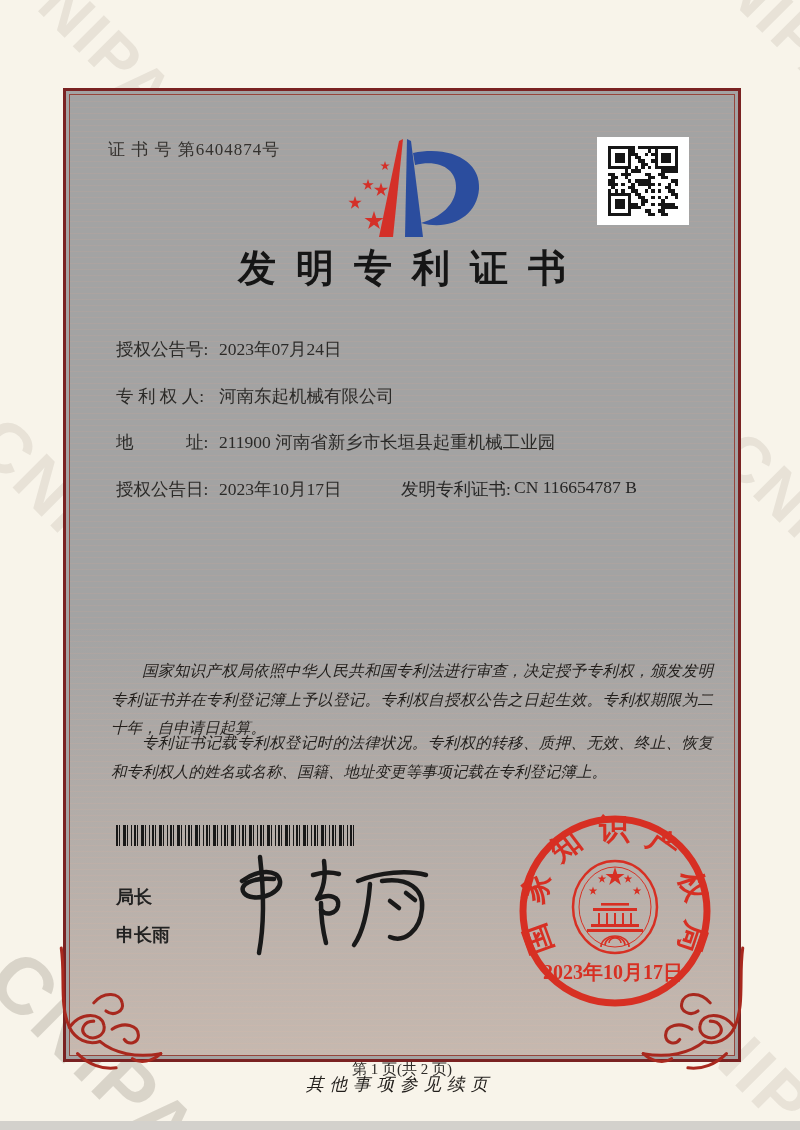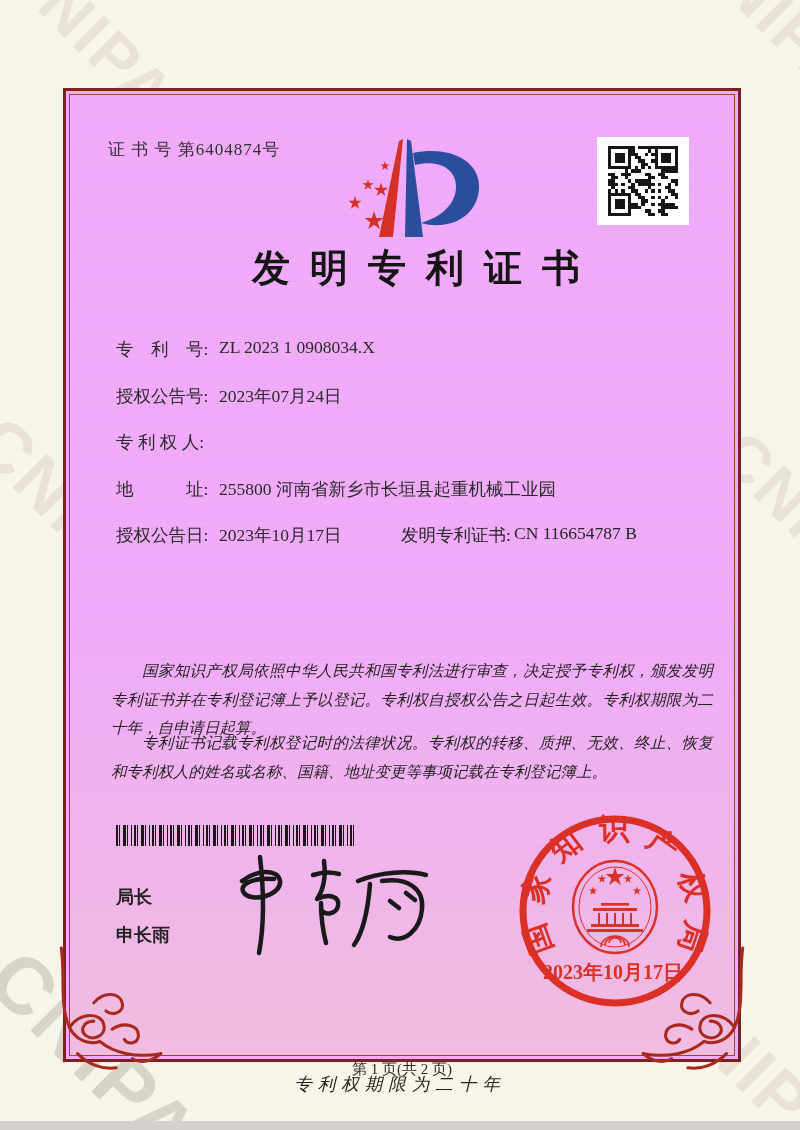--- a/index.html
+++ b/index.html
@@ -3,34 +3,34 @@
 <meta charset="utf-8">
 <style>
   html,body{margin:0;padding:0;background:#e9e6df;}
   #page{position:relative;width:800px;height:1130px;overflow:hidden;
         background:#f8f4ea;font-family:"Liberation Serif","DejaVu Serif",serif;color:#262626;}
   .wm{position:absolute;font-family:"Liberation Sans","DejaVu Sans",sans-serif;
       font-weight:bold;color:rgba(125,110,90,0.13);letter-spacing:3px;
       transform:rotate(45deg);white-space:nowrap;pointer-events:none;}
   
   .frame{position:absolute;left:63px;top:88px;width:672px;height:968px;
-         border:3px solid #7a2222;background:#f0abfc;}
+         border:3px solid #7a2222;background:#a3a3a3;}
   .frame-inner{position:absolute;inset:3px;border:1px solid #95453c;}
   .texture{position:absolute;inset:4px;pointer-events:none;
            background:
              linear-gradient(180deg,rgba(244,222,206,0) 55%,rgba(240,210,190,0.45) 100%),
              repeating-linear-gradient(180deg,rgba(224,166,144,0.14) 0 1px,rgba(255,255,255,0) 1px 6px);}
   .cert-number{position:absolute;left:42px;top:47px;font-size:17px;letter-spacing:1px;color:#33312e;}
   .logo{position:absolute;left:275px;top:42px;width:162px;height:110px;}
   .qr{position:absolute;left:531px;top:46px;width:92px;height:88px;background:#fff;
       display:flex;align-items:center;justify-content:center;}
   #qr-grid{width:70px;height:70px;display:grid;
            grid-template-rows:repeat(21,1fr);grid-template-columns:repeat(21,1fr);}
   #qr-grid i{background:#161616;}
-  .title{position:absolute;left:14px;top:152px;width:100%;text-align:center;
+  .title{position:absolute;left:0;top:152px;width:100%;text-align:center;
          font-size:38px;font-weight:bold;letter-spacing:20px;text-indent:20px;color:#151515;}
   .fields{position:absolute;left:50px;top:246px;width:580px;}
   .frow{position:relative;height:46.5px;font-size:17.5px;white-space:nowrap;}
   .flabel{position:absolute;left:0;color:#2b2a28;}
   .fvalue{position:absolute;left:103px;color:#2b2a28;}
   .flabel2{position:absolute;left:285px;}
   .fvalue2{position:absolute;left:398px;}
   .para{position:absolute;left:45px;width:602px;font-size:15.5px;line-height:1.85;
         font-style:italic;font-weight:500;text-align:justify;text-indent:2em;color:#221f1c;}
   .p1{top:566px;}
@@ -319,33 +319,30 @@
           <i style="grid-area:21/14"></i>
           <i style="grid-area:21/17"></i>
           <i style="grid-area:21/18"></i>
         </div>
     </div>
 
     <div class="title">发明专利证书</div>
 
     <div class="fields">
       <div class="frow">
-        <span class="flabel">专　利　号:</span>
-        <span class="fvalue">ZL 2023 1 0908034.X</span>
-      </div>
-      <div class="frow">
         <span class="flabel">授权公告号:</span>
         <span class="fvalue">2023年07月24日</span>
       </div>
       <div class="frow">
         <span class="flabel">专 利 权 人:</span>
+        <span class="fvalue">河南东起机械有限公司</span>
       </div>
       <div class="frow">
         <span class="flabel">地　　　址:</span>
-        <span class="fvalue">255800 河南省新乡市长垣县起重机械工业园</span>
+        <span class="fvalue">211900 河南省新乡市长垣县起重机械工业园</span>
       </div>
       <div class="frow">
         <span class="flabel">授权公告日:</span>
         <span class="fvalue">2023年10月17日</span>
         <span class="flabel2">发明专利证书:</span>
         <span class="fvalue2">CN 116654787 B</span>
       </div>
     </div>
 
     <div class="para p2">专利证书记载专利权登记时的法律状况。专利权的转移、质押、无效、终止、恢复和专利权人的姓名或名称、国籍、地址变更等事项记载在专利登记簿上。</div>
@@ -428,15 +425,15 @@
         <path d="M16,80 C28,64 48,66 50,78 C52,88 40,94 32,88 C26,83 30,74 40,74"></path>
         <path d="M46,94 C60,106 82,110 106,106"></path>
         <path d="M106,106 C97,114 86,116 78,111"></path>
         <path d="M40,56 C50,44 66,46 68,56 C70,64 60,70 52,64"></path>
         <path d="M58,82 C70,74 84,78 84,88 C84,96 74,98 70,92"></path>
         <path d="M24,106 C34,116 48,122 62,120"></path>
       </g>
     </svg>
   </div>
 
-  <div class="cont-note">专利权期限为二十年</div>
+  <div class="cont-note">其他事项参见续页</div>
   <div class="bottom-strip"></div>
 </div>
 
 </body></html>

